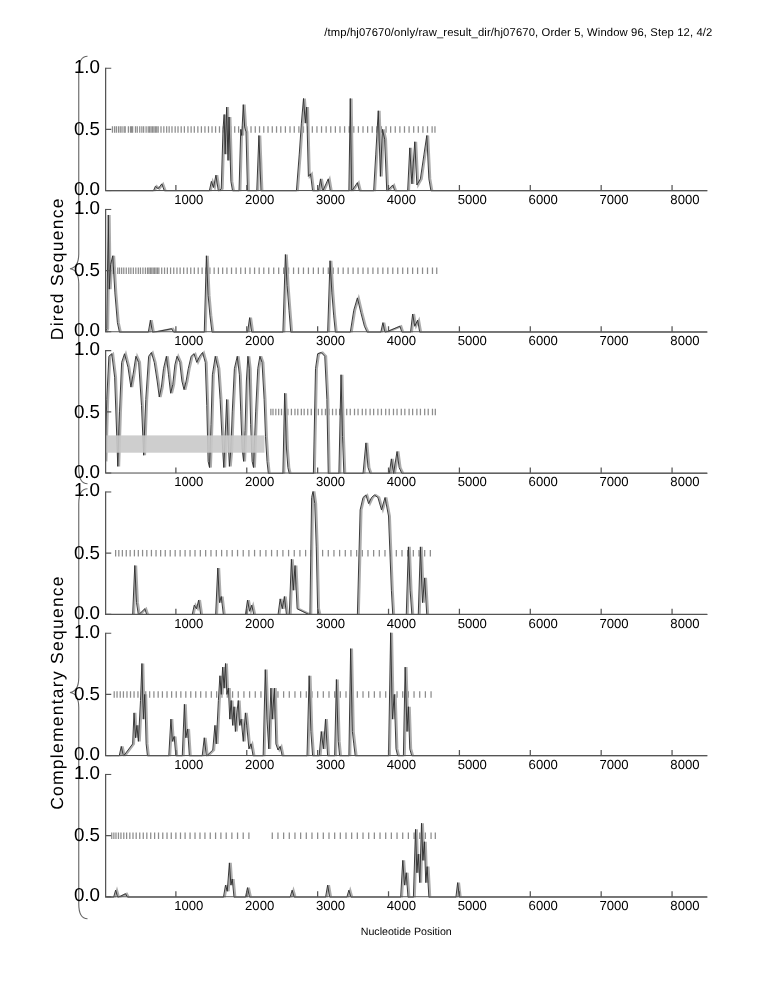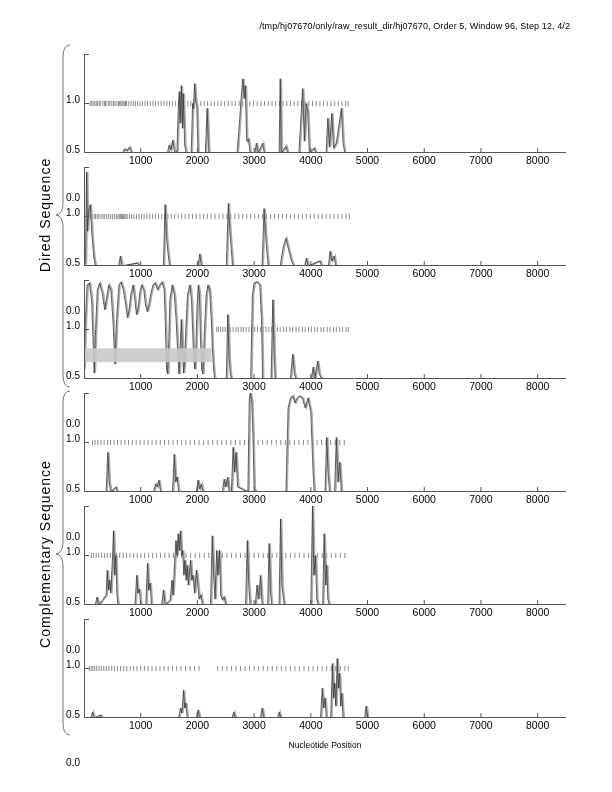--- a/index.html
+++ b/index.html
@@ -15,24 +15,24 @@
     position:absolute;white-space:nowrap;font-size:14px;letter-spacing:1px;
     transform:translate(-50%,-50%) rotate(-90deg);
   }
   .x-axis-label{
     position:absolute;top:740px;left:84px;width:482px;text-align:center;
     font-size:8.5px;
   }
   .panel-svg{position:absolute;left:84px;width:482px;height:99px;overflow:hidden;}
   .ytick-label{
     position:absolute;left:54px;width:26px;text-align:right;
-    font-size:10px;line-height:12px;margin-top:46px;
+    font-size:15px;line-height:12px;
   }
   .xtick-label{
-    position:absolute;width:44px;text-align:center;font-size:10.5px;line-height:11px;
+    position:absolute;width:44px;text-align:right;font-size:10.5px;line-height:11px;
   }
   .brace-svg{position:absolute;left:0;top:0;width:612px;height:792px;}
 </style>
 </head>
 <body>
 
 <svg class="brace-svg">
   <path d="M 70 45 Q 63 45 63 57 L 63 203 Q 63 214 56 215 Q 63 216 63 227 L 63 375 Q 63 387 70 387" fill="none" stroke="#666666" stroke-width="0.9"></path>
   <path d="M 70 391 Q 63 391 63 403 L 63 542 Q 63 553 56 554 Q 63 555 63 566 L 63 723 Q 63 735 70 735" fill="none" stroke="#666666" stroke-width="0.9"></path>
 </svg>

